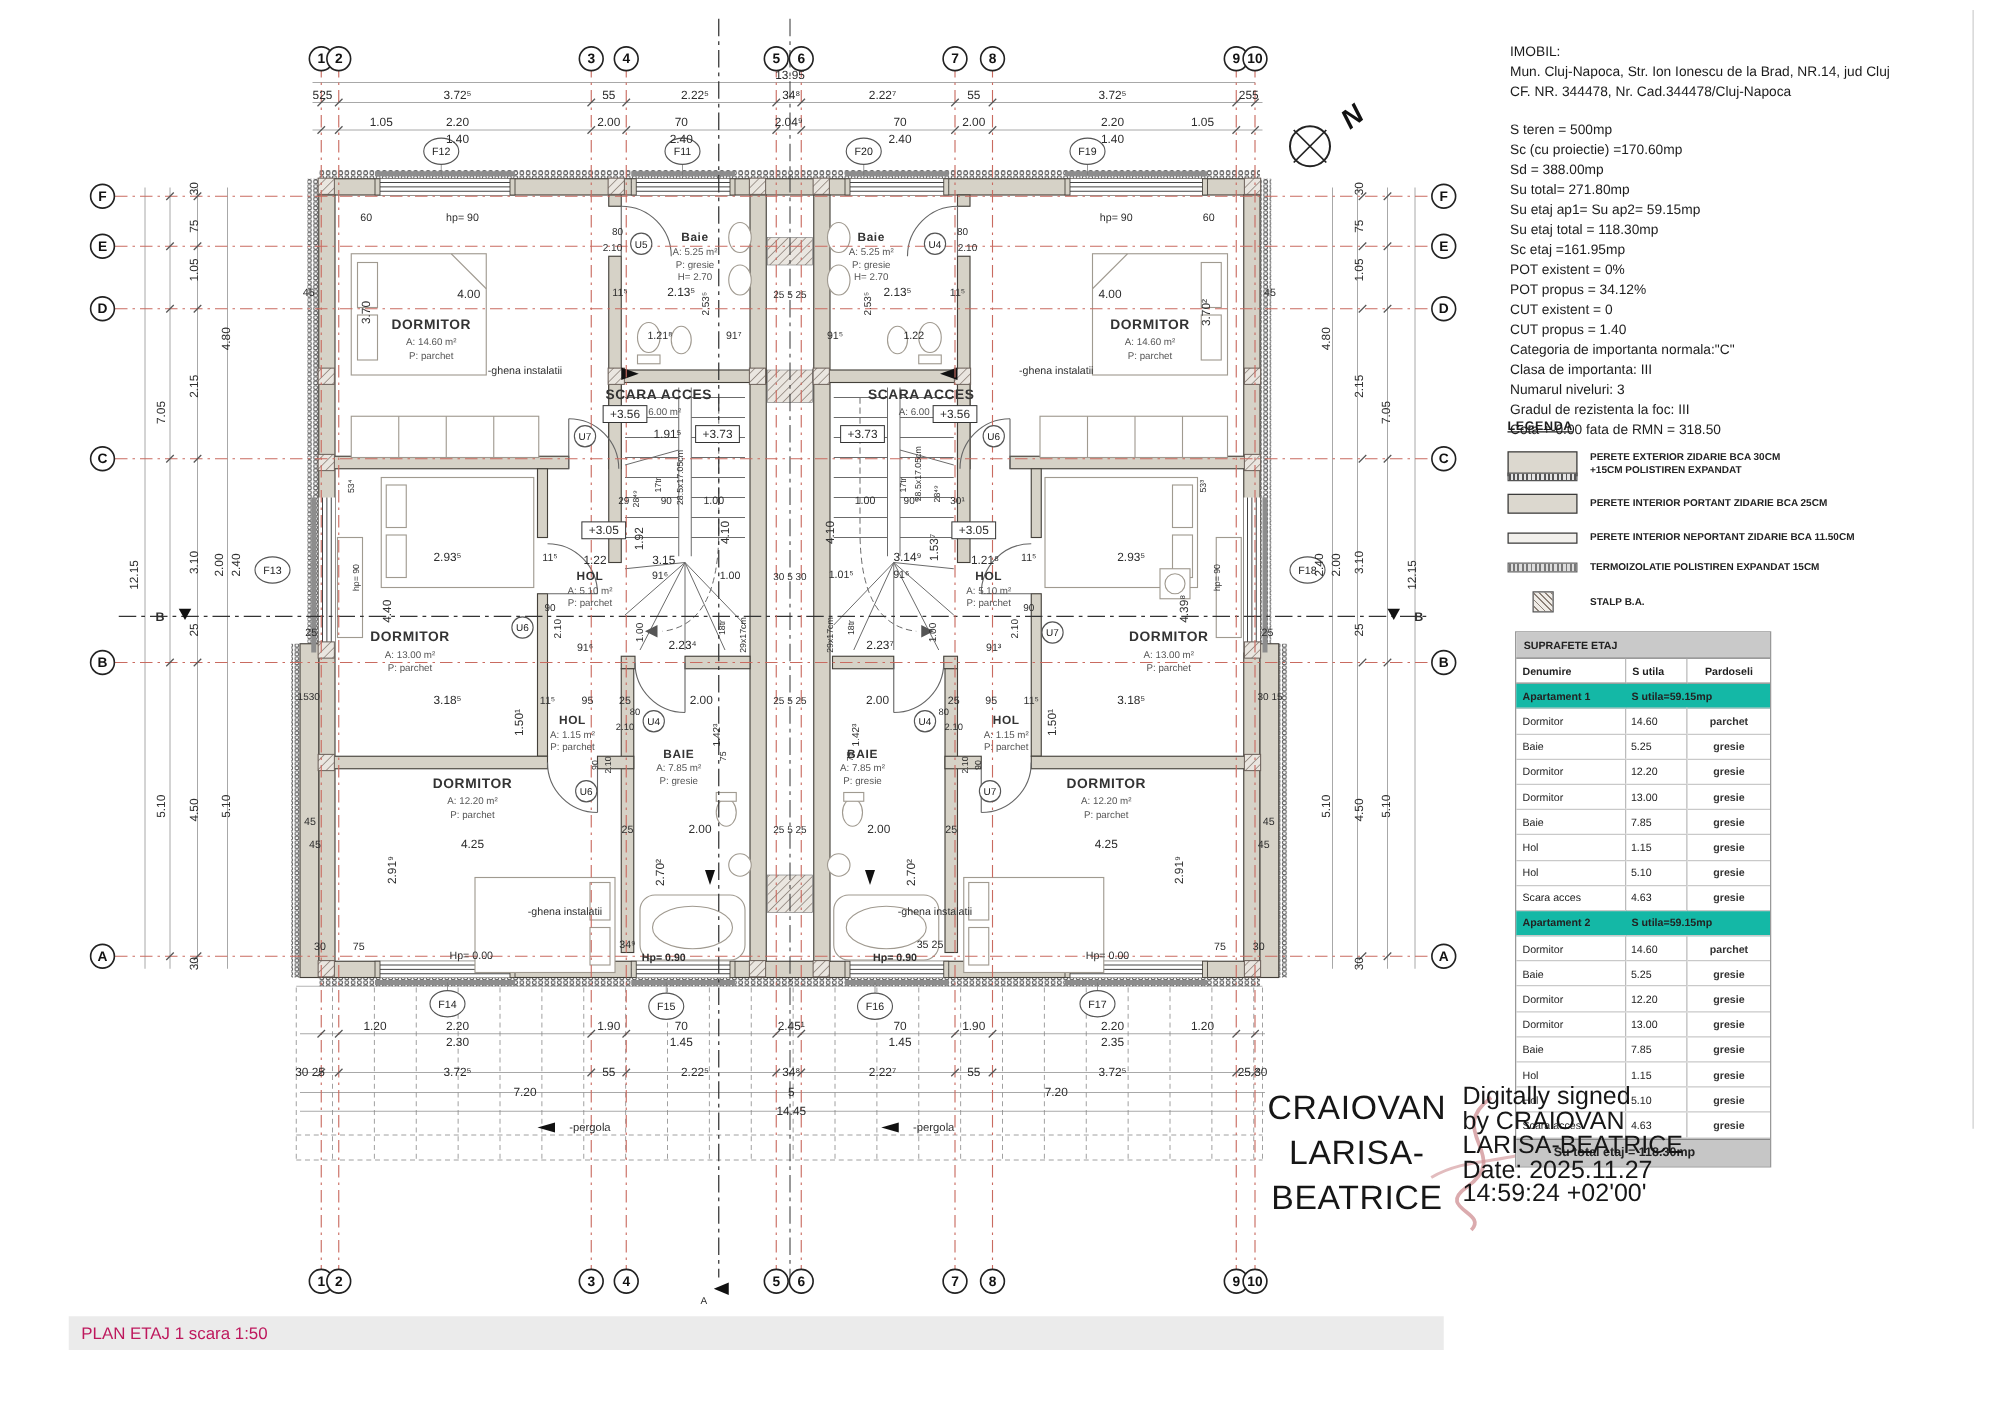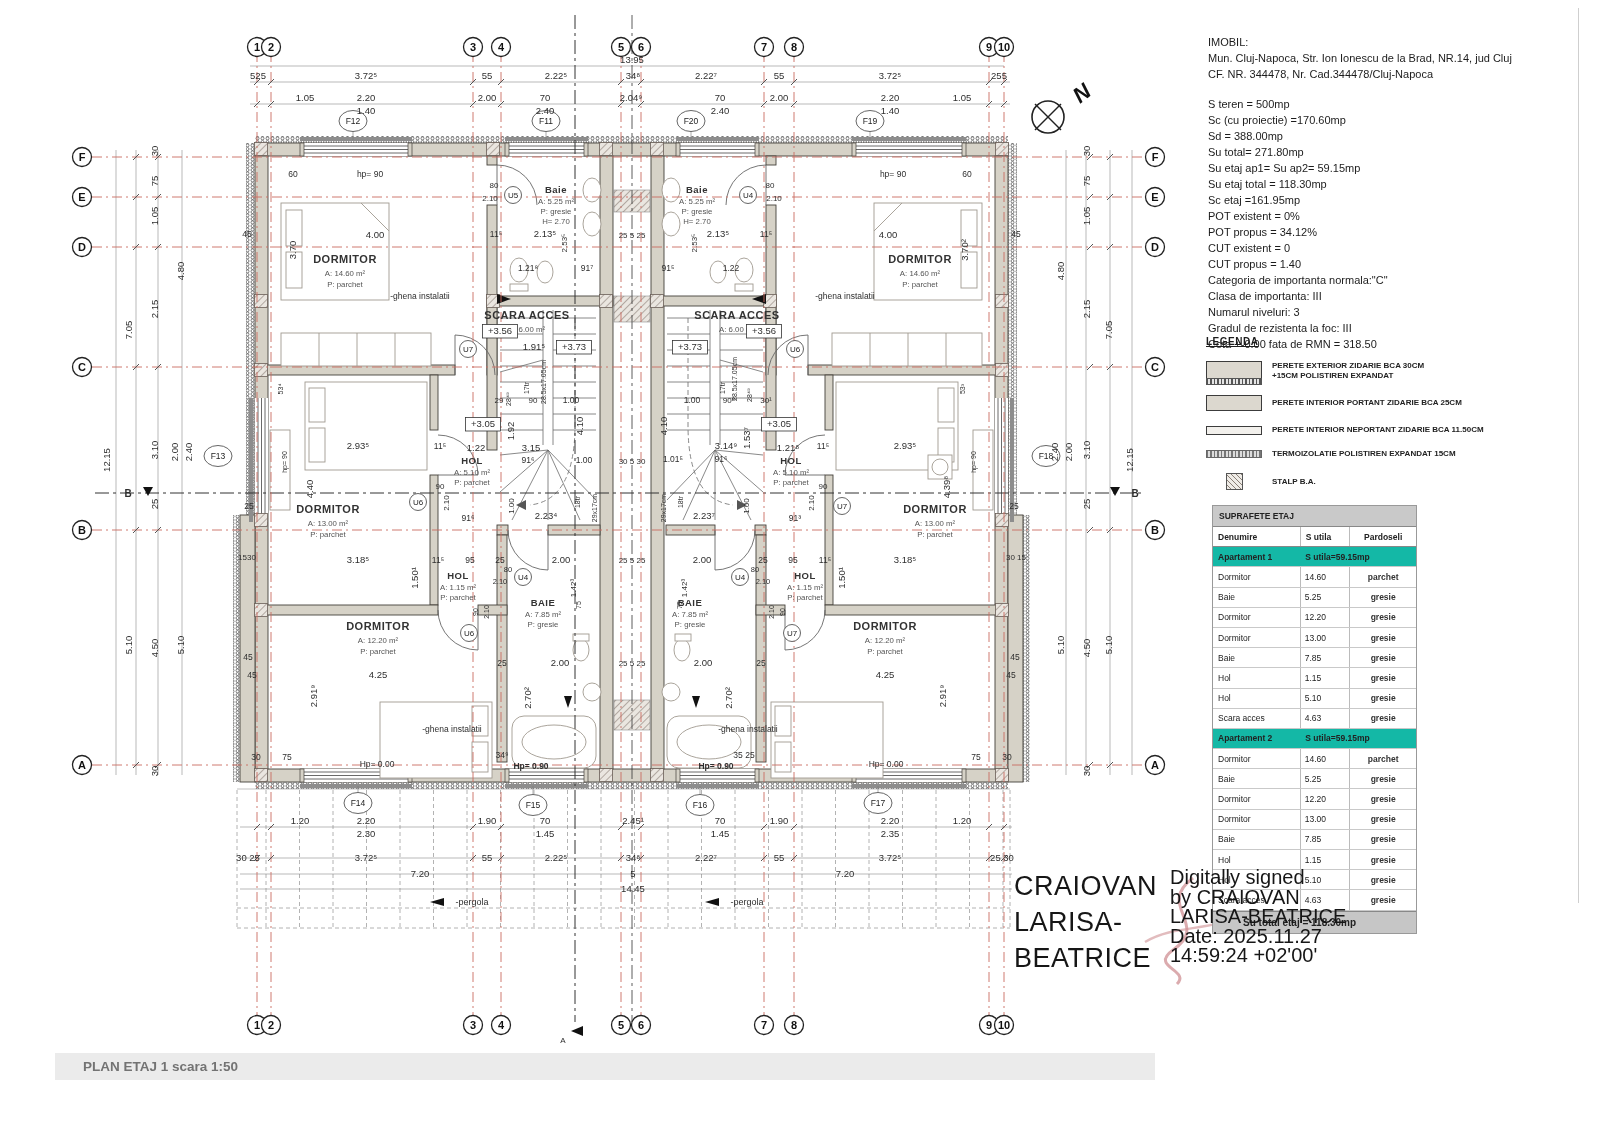--- a/index.html
+++ b/index.html
@@ -27,26 +27,26 @@
   #areas .t-head{background:#c9c9c9;font-weight:bold;padding:5px 6px;border-bottom:1px solid #888;}
   #areas table{border-collapse:collapse;width:100%;}
   #areas td{border-bottom:1px solid #c9c9c9;padding:4.6px 5px;height:8px;}
   #areas td+td{border-left:1px solid #bbb;margin-top:48px;}
   #areas tr.cols td{font-weight:bold;border-bottom:1px solid #888;}
   #areas tr.group td{background:#14b8a6;font-weight:bold;}
   #areas td.num{text-align:left;padding-left:4px;}
   #areas td.pav{text-align:center;font-weight:bold;color:#333;}
   #areas .t-foot{background:#c6c6c6;font-weight:bold;font-size:10px;padding:5px 6px 5px 30px;border-top:1px solid #888;}
   
-  #sig-name{left:1014px;top:868px;font-size:27px;line-height:36px;color:#161616;letter-spacing:.5px;}
+  #sig-name{left:1014px;top:868px;font-size:27px;line-height:36px;color:#161616;letter-spacing:.5px;text-align:center;}
   #sig-details{left:1138px;top:868px;font-size:20px;line-height:19.5px;color:#161616;margin-left:32px;}
   #sig-swirl{position:absolute;left:1115px;top:872px;z-index:1;}
   
   #title-bar{left:55px;top:1053px;width:1100px;height:27px;background:#ebebeb;display:flex;align-items:center;}
-  #title-bar span{font-size:13.5px;color:#737373;padding-left:28px;font-weight:bold;}
+  #title-bar span{font-size:13.5px;color:#be185d;padding-left:10px;}
   #frame-line{position:absolute;left:1578px;top:8px;width:1px;height:895px;background:#cfcfcf;z-index:0;}
 </style>
 </head>
 <body>
 
 <div id="page">
 
   <div id="frame-line"></div>
 
   <svg id="plan-svg" width="1600" height="1131" viewBox="0 0 1600 1131">

